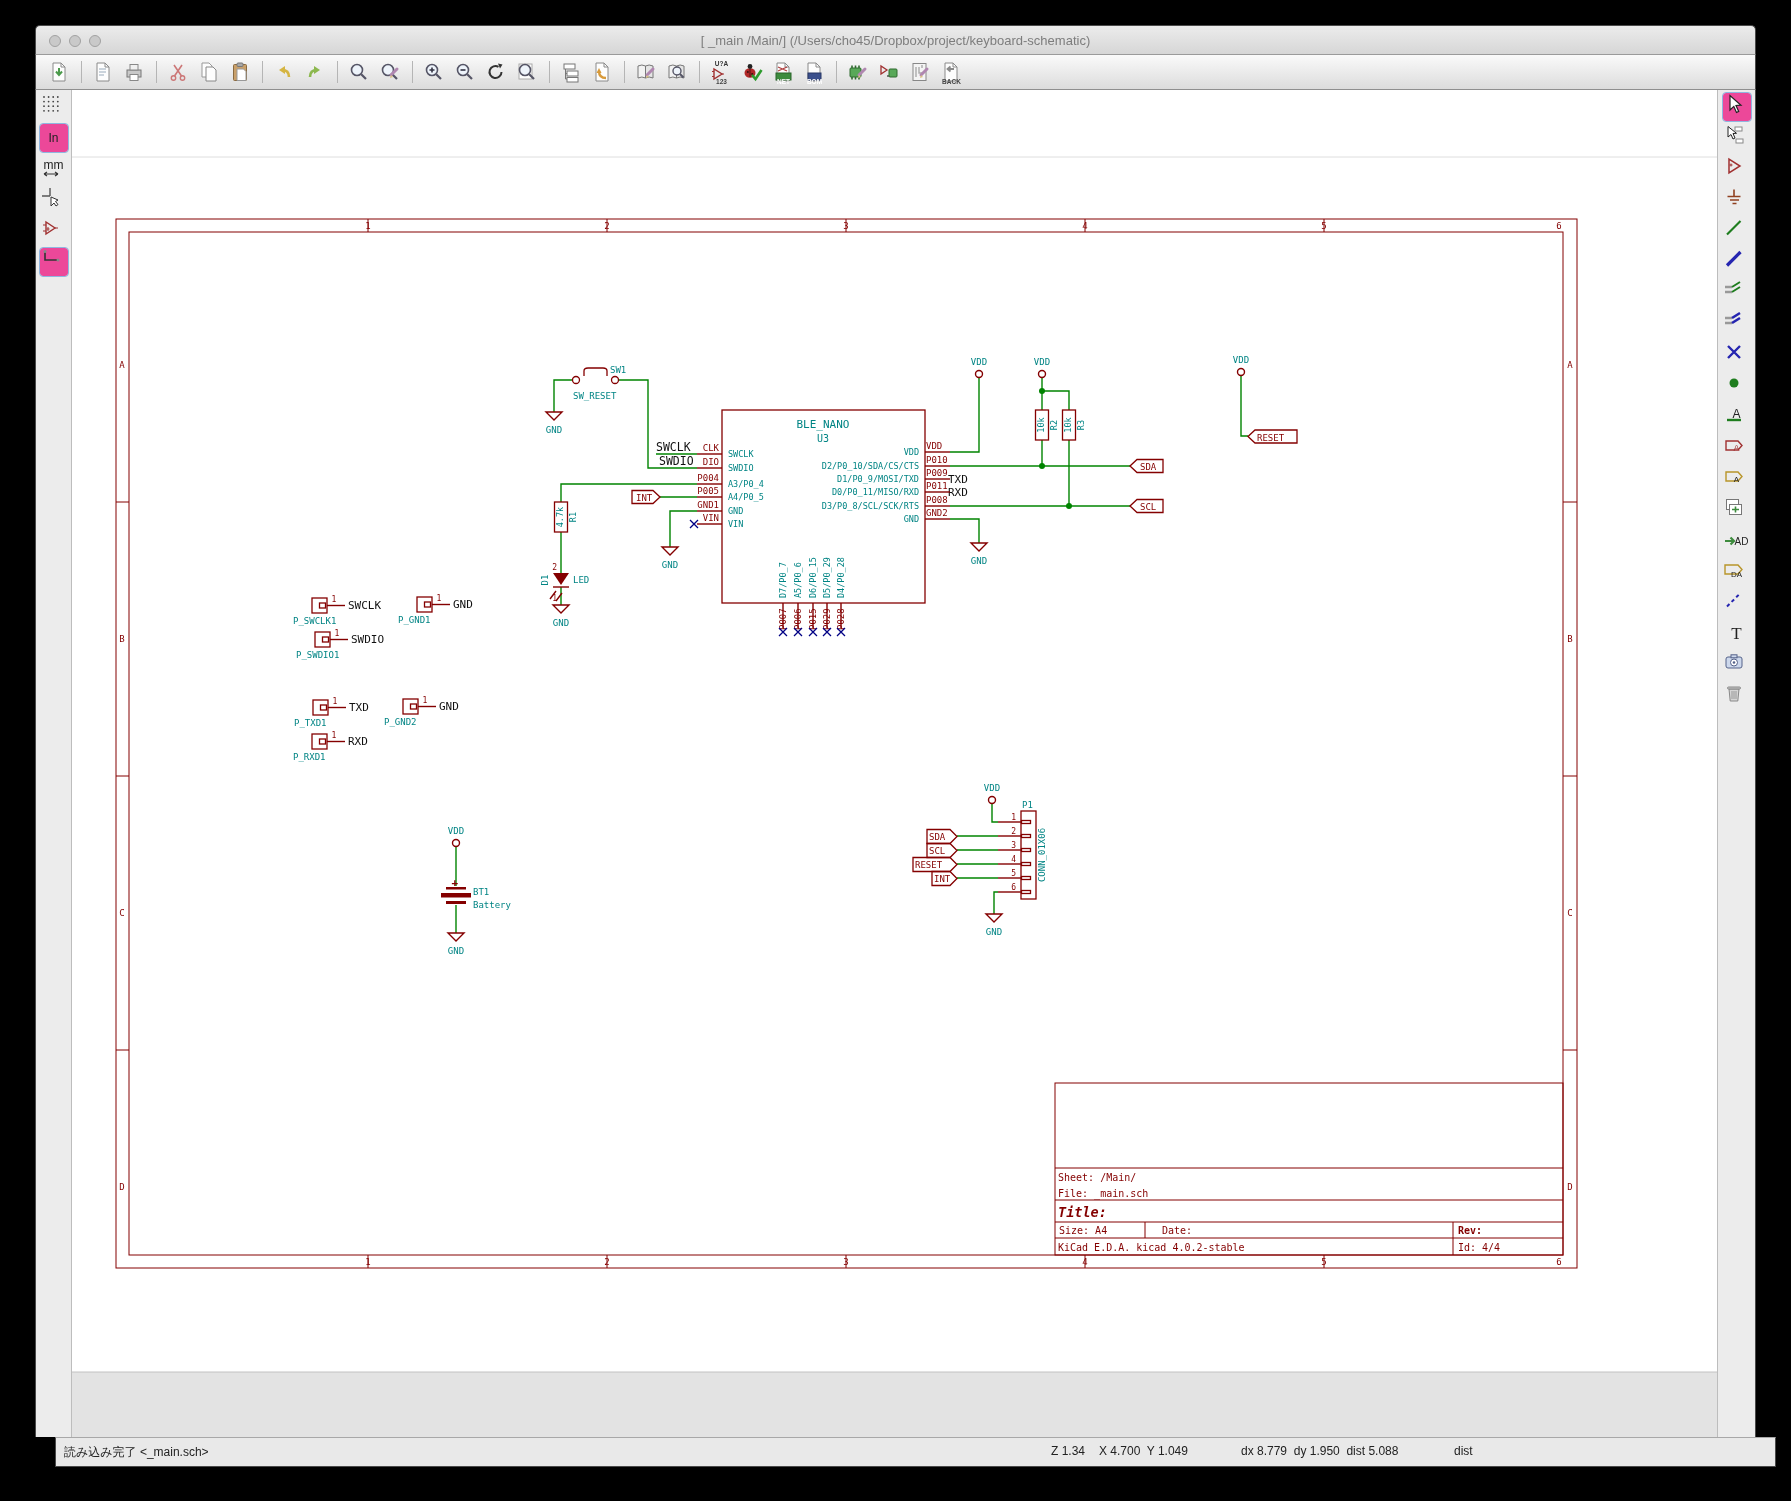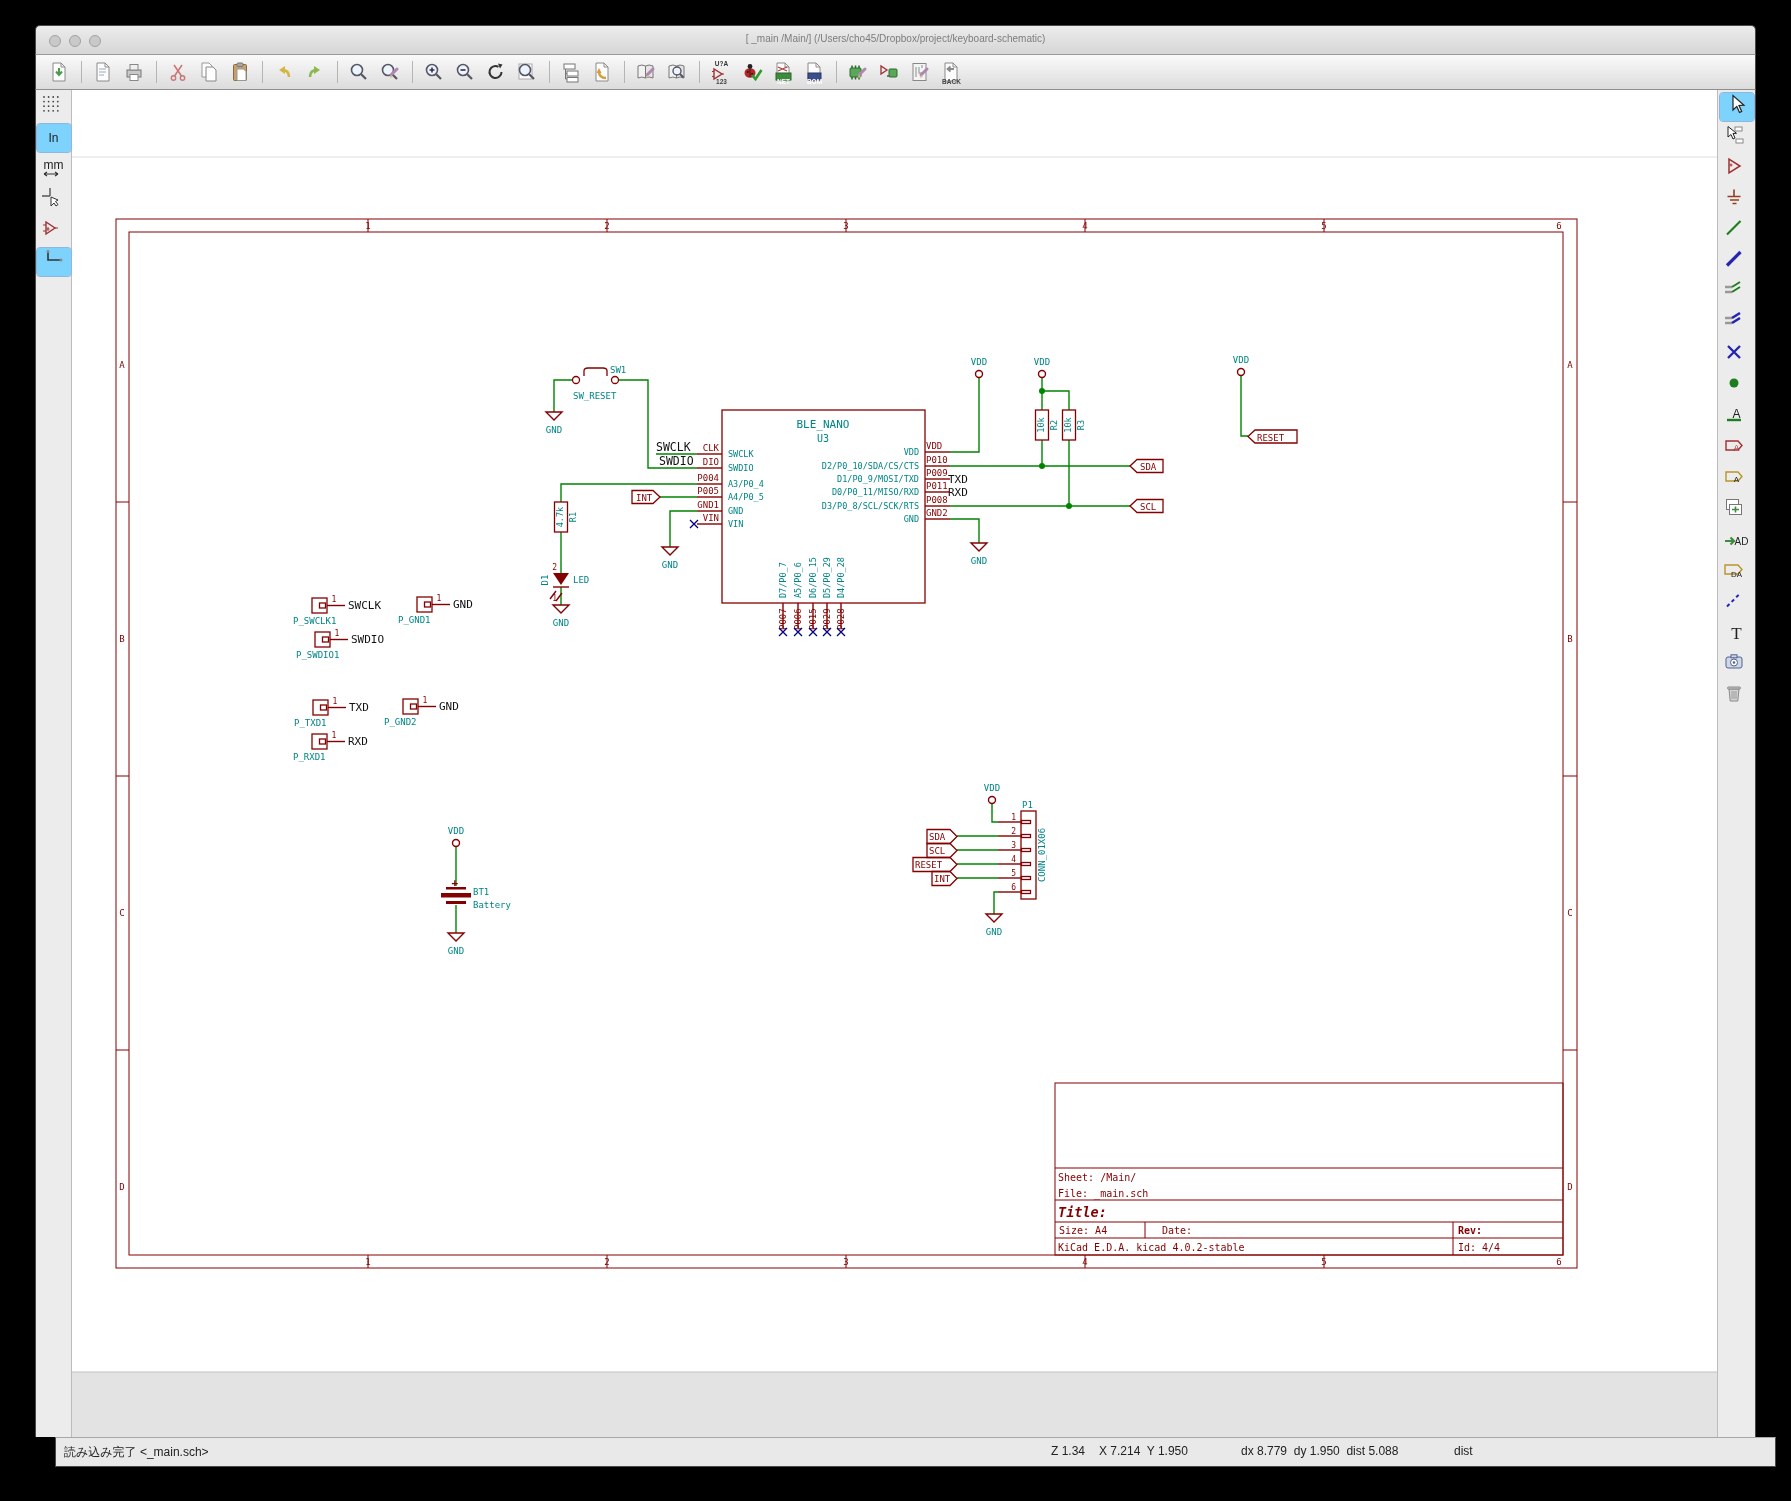--- a/index.html
+++ b/index.html
@@ -4,38 +4,38 @@
 <style>
   html,body{margin:0;padding:0;background:#000;width:1791px;height:1501px;overflow:hidden;
     font-family:"Liberation Sans",sans-serif;-webkit-font-smoothing:antialiased;}
   .abs{position:absolute;}
   
   #titlebar{left:35px;top:25px;width:1721px;height:30px;
     background:linear-gradient(#ececec,#d6d6d6);border:1px solid #4a4a4a;border-bottom:1px solid #9a9a9a;
     border-radius:5px 5px 0 0;box-sizing:border-box;}
   .light{position:absolute;top:9px;width:12px;height:12px;border-radius:50%;
     background:#c9c9c9;border:1px solid #a2a2a2;box-sizing:border-box;}
-  #wtitle{position:absolute;left:0;right:0;top:7px;text-align:center;font-size:10px;color:#7d7d7d;}
+  #wtitle{position:absolute;left:0;right:0;top:7px;text-align:center;font-size:13px;color:#7d7d7d;}
   #toolbar{left:35px;top:55px;width:1721px;height:35px;background:linear-gradient(#fafafa,#dcdcdc);
     border-left:1px solid #4a4a4a;border-right:1px solid #4a4a4a;border-bottom:1px solid #8f8f8f;
     box-sizing:border-box;display:flex;align-items:center;padding-left:8px;}
   .tb-icon{width:27px;height:27px;margin:0 2px;position:relative;border-radius:3px;flex:0 0 auto;}
   .tb-icon svg{position:absolute;left:2px;top:2px;}
   .tb-sep{width:1px;height:22px;background:#b5b5b5;margin:0 6px;flex:0 0 auto;}
   .badge{position:absolute;left:0;right:0;text-align:center;font-size:6.5px;font-weight:bold;
     font-family:"Liberation Sans",sans-serif;pointer-events:none;}
   .lbl{position:absolute;inset:0;display:flex;align-items:center;justify-content:center;
     font-size:11px;font-weight:bold;color:#222;pointer-events:none;}
   
   #lstrip{left:35px;top:90px;width:37px;height:1347px;background:#ececec;
     border-left:1px solid #4a4a4a;border-right:1px solid #bdbdbd;box-sizing:border-box;}
   #rstrip{left:1717px;top:90px;width:39px;height:1347px;background:#ececec;
     border-right:1px solid #4a4a4a;border-left:1px solid #bdbdbd;box-sizing:border-box;}
   .side-icon{position:relative;width:28px;height:28px;margin:3px auto 2px auto;border-radius:3px;}
-  .side-icon.sel{background:#7dd3fc;outline:1px solid #8fb6e0;padding-left:6px;}
+  .side-icon.sel{background:#ec4899;outline:1px solid #8fb6e0;}
   .side-icon .lbl{font-size:12px;font-weight:normal;}
   
   #canvas{left:72px;top:90px;width:1645px;height:1347px;background:#fff;overflow:hidden;}
   
   #statusbar{left:35px;top:1437px;width:1721px;height:30px;background:#e9e9e9;
     border:1px solid #4a4a4a;border-top:1px solid #a8a8a8;box-sizing:border-box;margin-left:20px;}
   #statusbar span{position:absolute;top:6px;font-size:12px;color:#222;
     font-family:"Liberation Sans",sans-serif;white-space:pre;}
   
   text{font-family:"DejaVu Sans Mono",monospace;}
@@ -720,16 +720,16 @@
         <line x1="998" y1="892" x2="1021" y2="892" class="p"></line>
         <rect x="1021.5" y="890.5" width="9" height="3" class="o" stroke-width="1"></rect>
         <text x="1016" y="890" class="rn s8" text-anchor="end">6</text>
       </g>
     </svg>
 </div>
 
 <div id="statusbar" class="abs">
   <span style="left:8px">読み込み完了 &lt;_main.sch&gt;</span>
   <span style="left:995px">Z 1.34</span>
-  <span style="left:1043px">X 7.214  Y 1.950</span>
+  <span style="left:1043px">X 4.700  Y 1.049</span>
   <span style="left:1185px">dx 8.779  dy 1.950  dist 5.088</span>
   <span style="left:1398px">dist</span>
 </div>
 
 </body></html>

